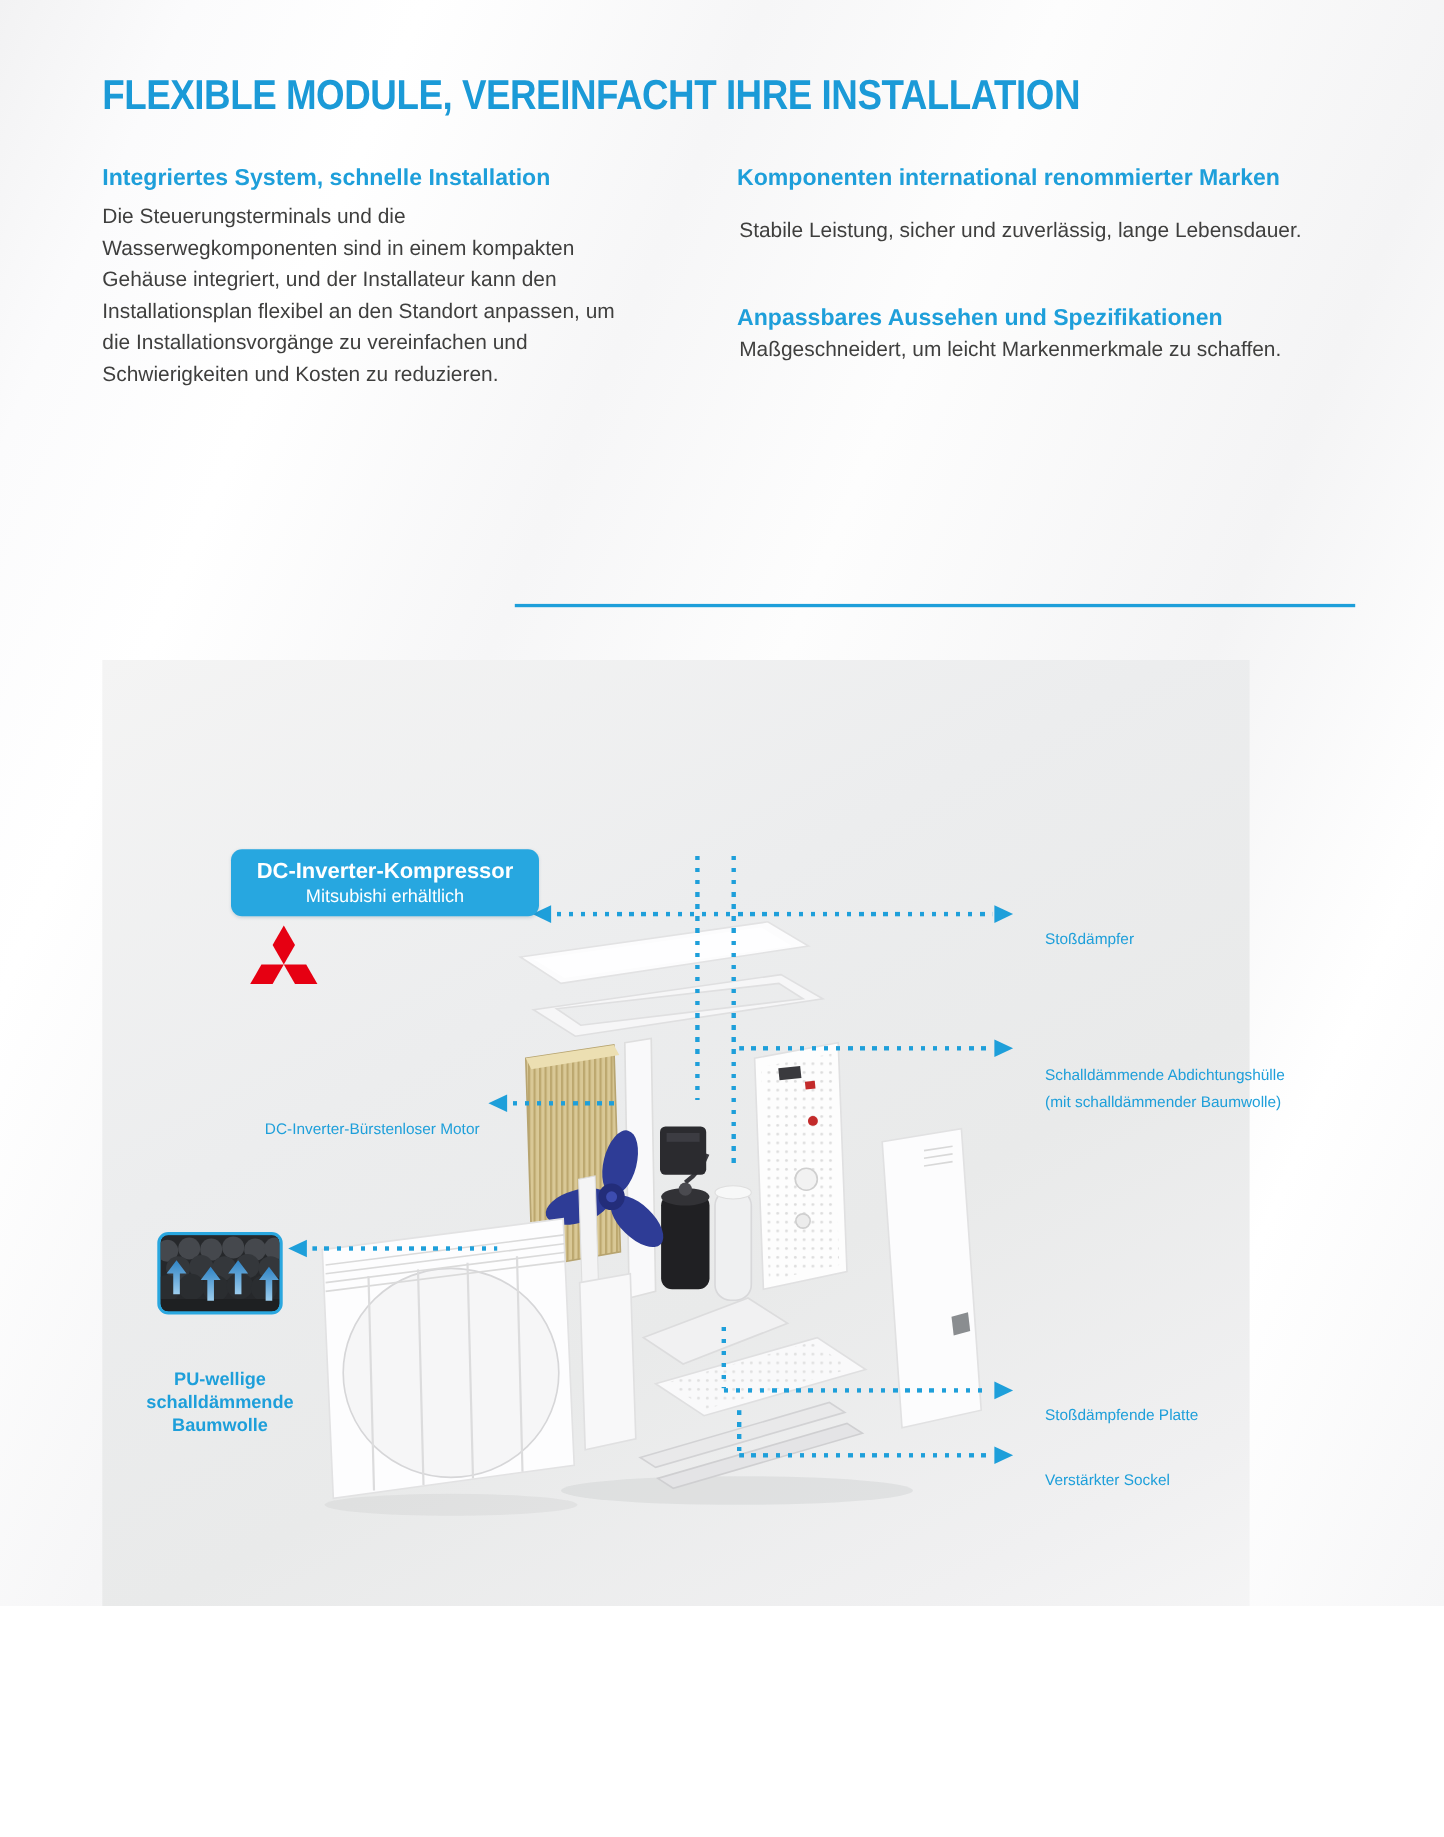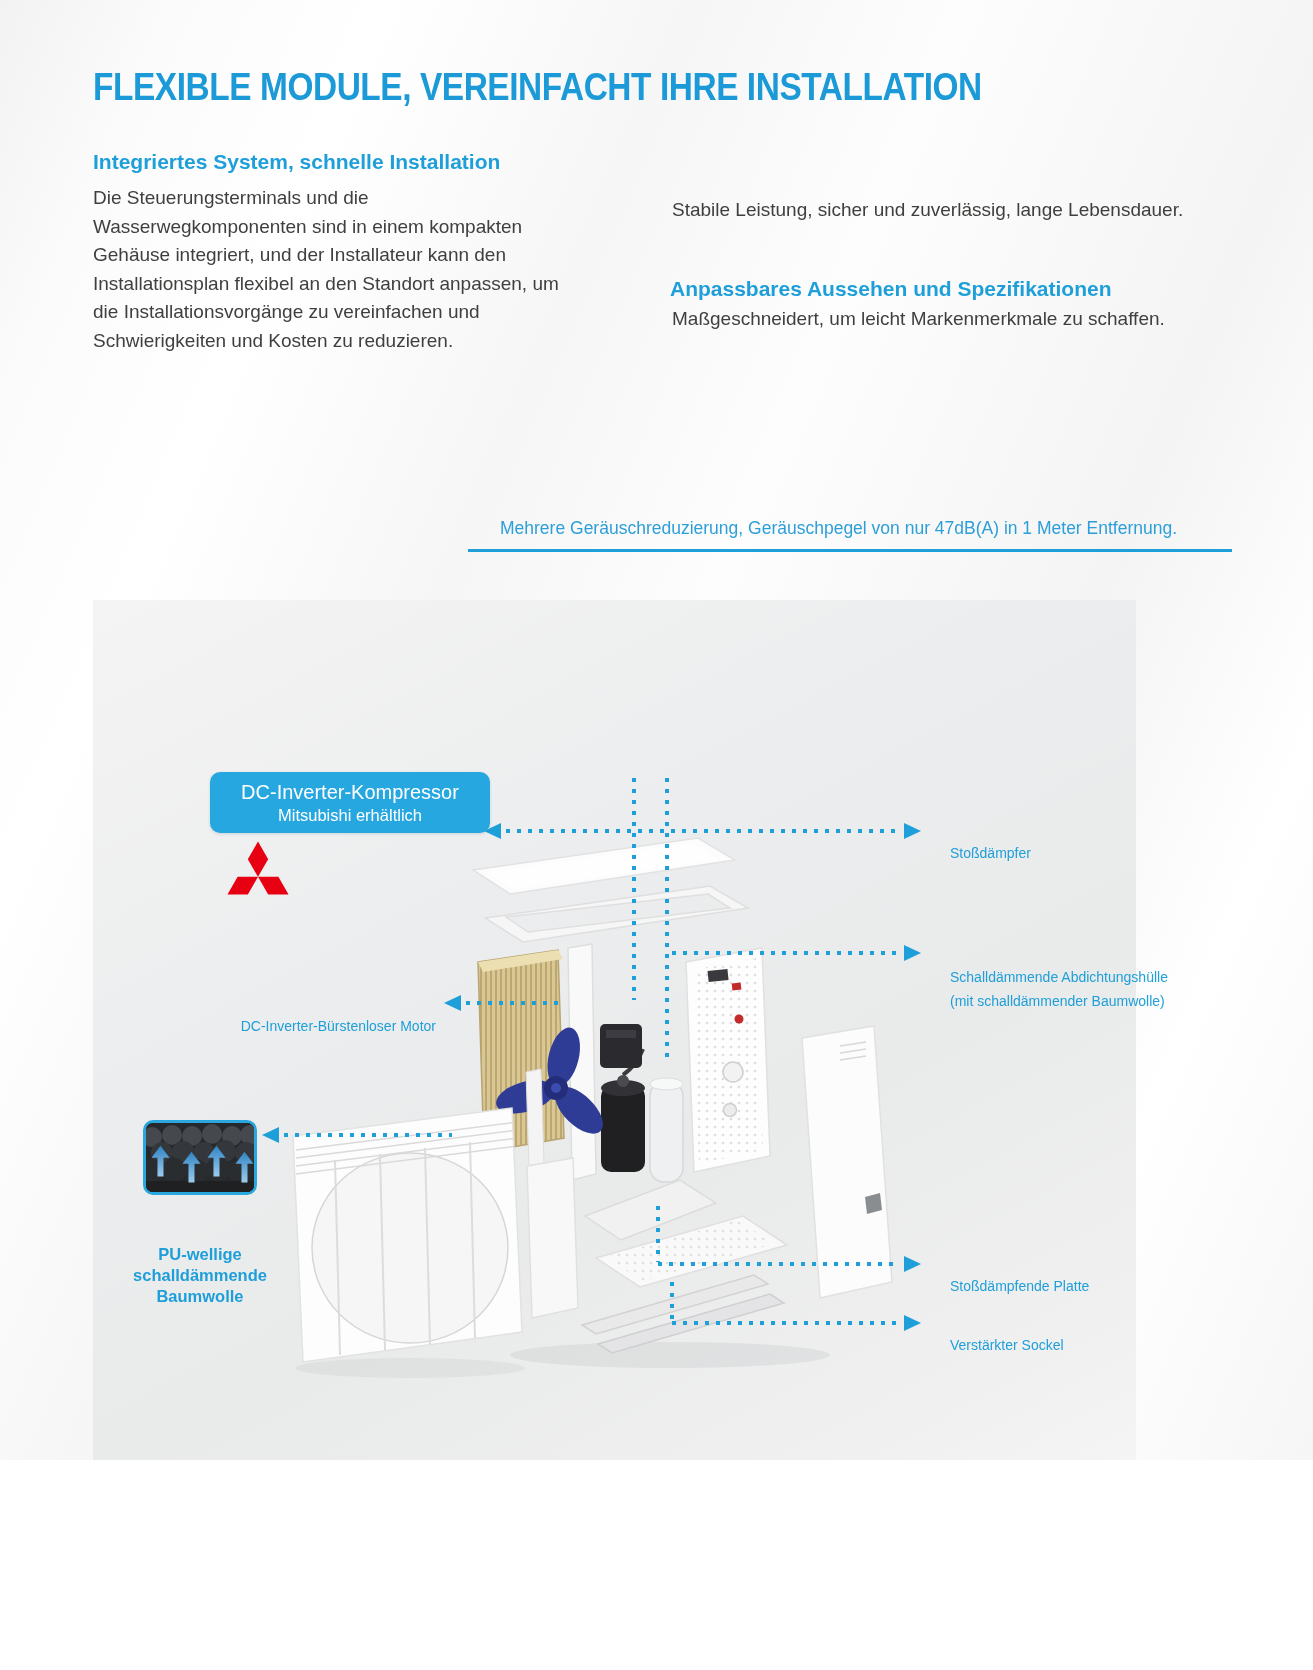--- a/index.html
+++ b/index.html
@@ -58,21 +58,21 @@
   .tri-l{border-width:8px 17px 8px 0;border-color:transparent var(--blue) transparent transparent;}
   .callout{font-size:14px;font-weight:normal;color:var(--blue);white-space:nowrap;margin-top:25px;}
   .callout .line{display:block;line-height:24px;}
 
   
   .badge{
     left:210px;top:772px;width:280px;height:61px;background:var(--badge);
     border-radius:10px;color:#fff;text-align:center;padding-top:8px;
     box-shadow:0 1px 3px rgba(40,90,120,0.18);
   }
-  .badge-title{font-size:20px;font-weight:normal;line-height:24px;}
+  .badge-title{font-size:20px;font-weight:bold;line-height:24px;}
   .badge-sub{font-size:16.5px;line-height:22px;}
 
   .logo{left:227px;top:841px;width:62px;height:54px;}
 
   
   .pu-img{
     left:143px;top:1120px;width:114px;height:75px;
     border:3px solid #2AA7DF;border-radius:10px;overflow:hidden;background:#26282b;
   }
   .pu-label{
@@ -84,25 +84,25 @@
 </head>
 <body>
 
 <div class="page">
 
   <h1 class="abs title">FLEXIBLE MODULE, VEREINFACHT IHRE INSTALLATION</h1>
 
   <div class="abs col-heading lh">Integriertes System, schnelle Installation</div>
   <div class="abs col-body lb">Die Steuerungsterminals und die Wasserwegkomponenten sind in einem kompakten Gehäuse integriert, und der Installateur kann den Installationsplan flexibel an den Standort anpassen, um die Installationsvorgänge zu vereinfachen und Schwierigkeiten und Kosten zu reduzieren.</div>
 
+  <div class="abs col-heading rh1">Komponenten international renommierter Marken</div>
   <div class="abs col-body rb1">Stabile Leistung, sicher und zuverlässig, lange Lebensdauer.</div>
   <div class="abs col-heading rh2">Anpassbares Aussehen und Spezifikationen</div>
   <div class="abs col-body rb2">Maßgeschneidert, um leicht Markenmerkmale zu schaffen.</div>
 
-  <div class="abs banner-note">Mehrere Geräuschreduzierung, Geräuschpegel von nur 47dB(A) in 1 Meter Entfernung.</div>
   <div class="abs banner-line"></div>
 
   <div class="abs panel"></div>
 
   <svg class="abs unit" viewBox="0 0 620 560" aria-hidden="true">
     <defs>
       <pattern id="fins" width="5" height="8" patternUnits="userSpaceOnUse">
         <rect width="5" height="8" fill="#D9C896"></rect>
           <rect width="2" height="8" fill="#BCA76E"></rect>
       </pattern>

